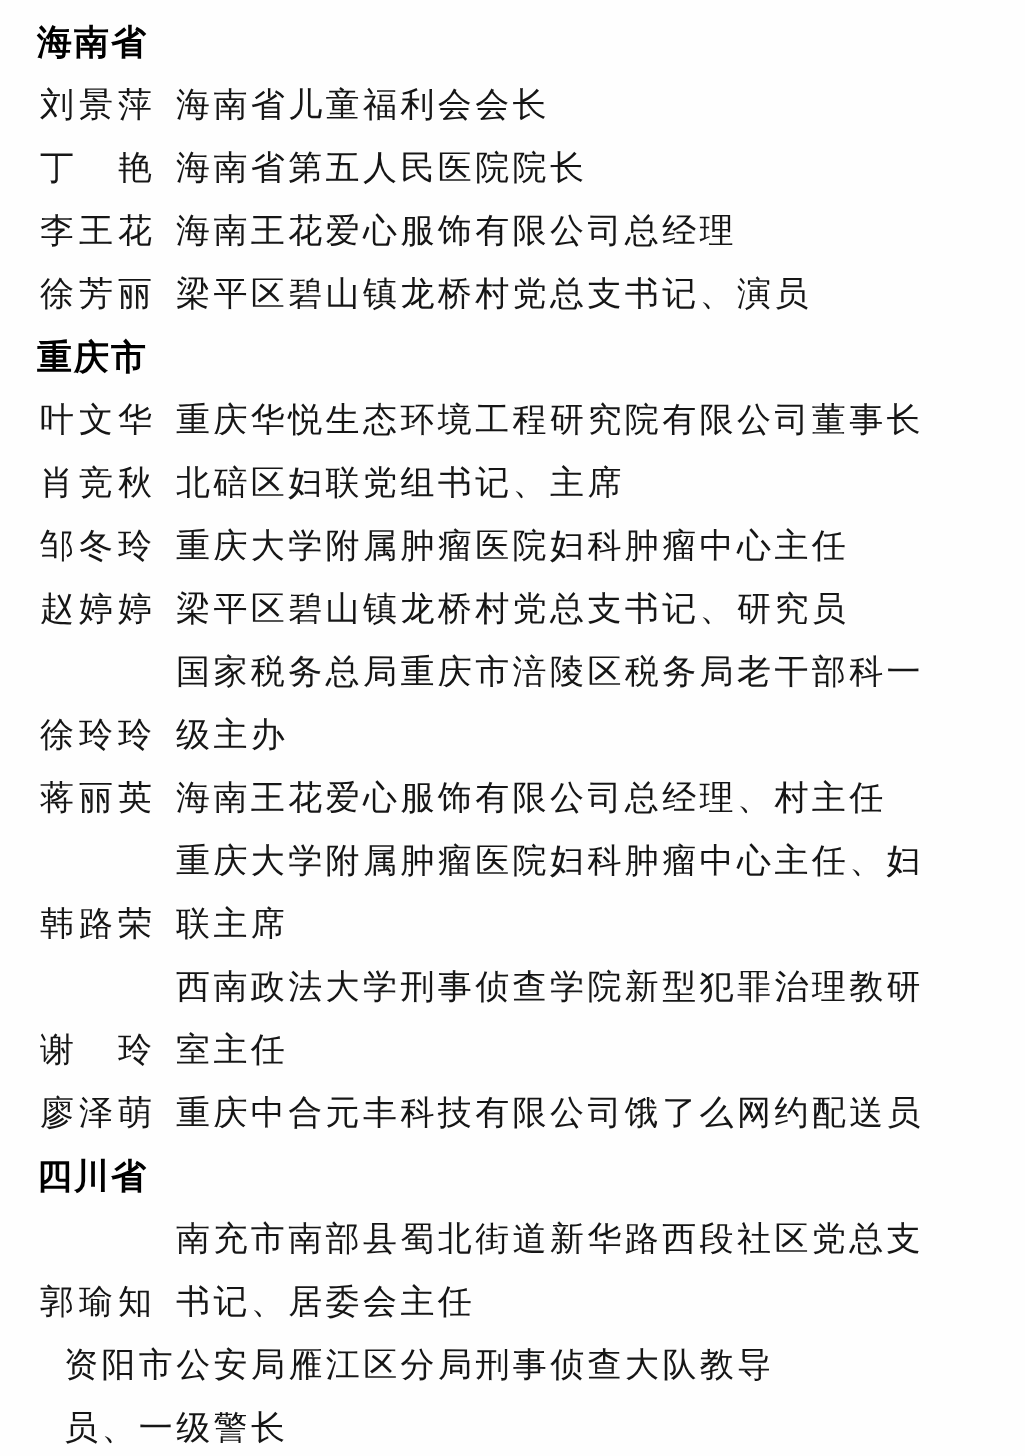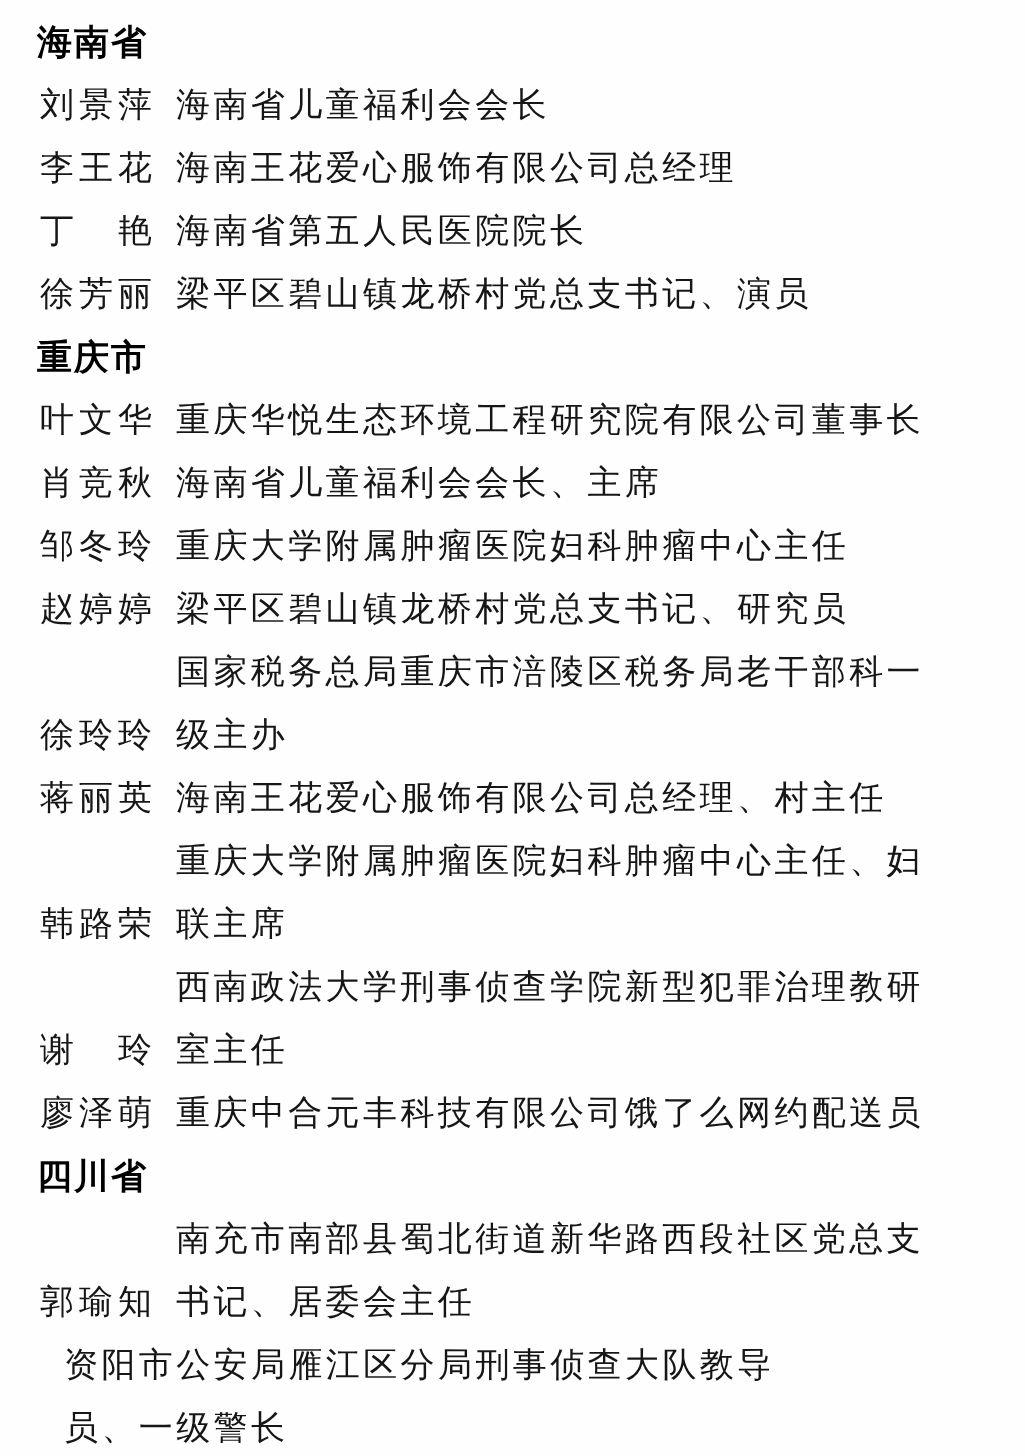--- a/index.html
+++ b/index.html
@@ -59,41 +59,41 @@
 <body>
 
 <div class="doc" id="doc">
     <section class="section">
       <div class="section-header">海南省</div>
       <div class="entry">
         <div class="entry-name">刘景萍</div>
         <div class="entry-title">海南省儿童福利会会长</div>
       </div>
       <div class="entry">
+        <div class="entry-name">丁　艳</div>
+        <div class="entry-title">海南省第五人民医院院长</div>
+      </div>
+      <div class="entry">
         <div class="entry-name">李王花</div>
         <div class="entry-title">海南王花爱心服饰有限公司总经理</div>
-      </div>
-      <div class="entry">
-        <div class="entry-name">丁　艳</div>
-        <div class="entry-title">海南省第五人民医院院长</div>
       </div>
       <div class="entry">
         <div class="entry-name">徐芳丽</div>
         <div class="entry-title">梁平区碧山镇龙桥村党总支书记、演员</div>
       </div>
     </section>
     <section class="section">
       <div class="section-header">重庆市</div>
       <div class="entry">
         <div class="entry-name">叶文华</div>
         <div class="entry-title">重庆华悦生态环境工程研究院有限公司董事长</div>
       </div>
       <div class="entry">
         <div class="entry-name">肖竞秋</div>
-        <div class="entry-title">海南省儿童福利会会长、主席</div>
+        <div class="entry-title">北碚区妇联党组书记、主席</div>
       </div>
       <div class="entry">
         <div class="entry-name">邹冬玲</div>
         <div class="entry-title">重庆大学附属肿瘤医院妇科肿瘤中心主任</div>
       </div>
       <div class="entry">
         <div class="entry-name">赵婷婷</div>
         <div class="entry-title">梁平区碧山镇龙桥村党总支书记、研究员</div>
       </div>
       <div class="entry">

